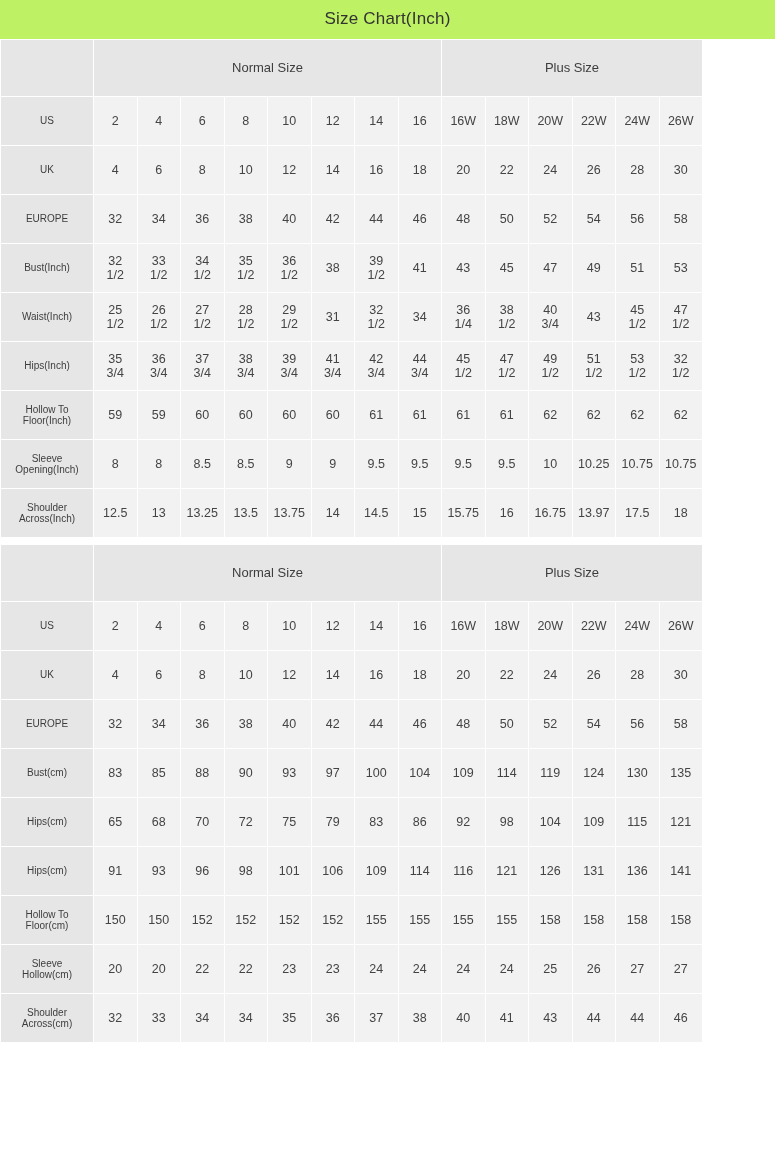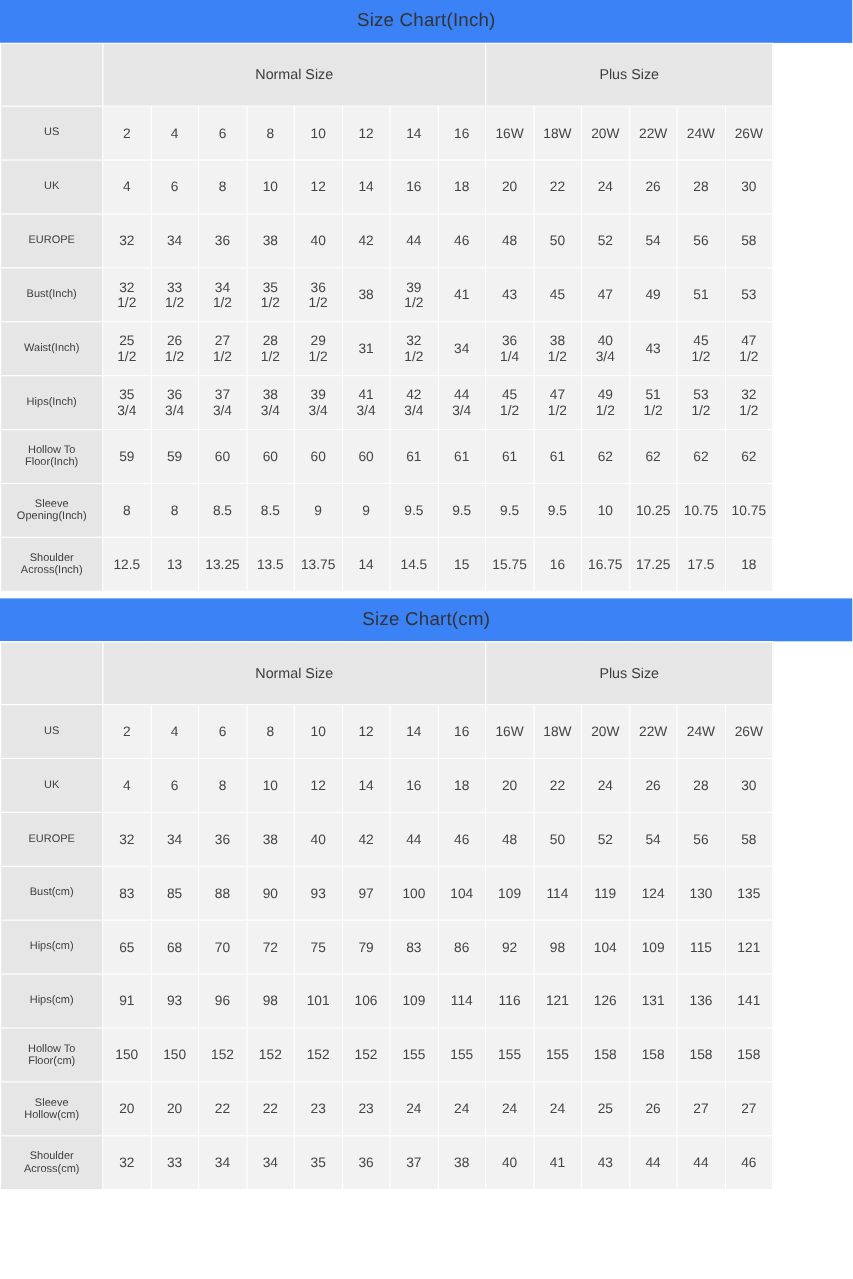--- a/index.html
+++ b/index.html
@@ -16,21 +16,21 @@
   .page {
     width: 775px;
     box-sizing: border-box;
     padding: 0;
   }
   .chart-title {
     text-align: center;
     font-size: 17px;
     color: #333333;
     padding: 9px 0 10px 0;
-    background: #3b82f6;
+    background: #bef264;
     letter-spacing: 0.2px;
   }
   table.size-table {
     width: 703px;
     border-collapse: collapse;
     table-layout: fixed;
     background: #f2f2f2;
   }
   table.size-table td {
     border: 1px solid #ffffff;
@@ -332,30 +332,29 @@
               <td>13</td>
               <td>13.25</td>
               <td>13.5</td>
               <td>13.75</td>
               <td>14</td>
               <td>14.5</td>
               <td>15</td>
               <td>15.75</td>
               <td>16</td>
               <td>16.75</td>
-              <td>17.25</td>
+              <td>13.97</td>
               <td>17.5</td>
               <td>18</td>
             </tr>
           </tbody>
         </table>
       </div>
       <div class="divider-gap"></div>
       <div>
-        <div class="chart-title">Size Chart(cm)</div>
         <table class="size-table">
           <tbody>
             <tr class="grouprow">
               <td class="rowhead corner"></td>
               <td class="group" colspan="8">Normal Size</td>
               <td class="group" colspan="6">Plus Size</td>
             </tr>
             <tr class="datarow">
               <td class="rowhead">US</td>
               <td>2</td>

